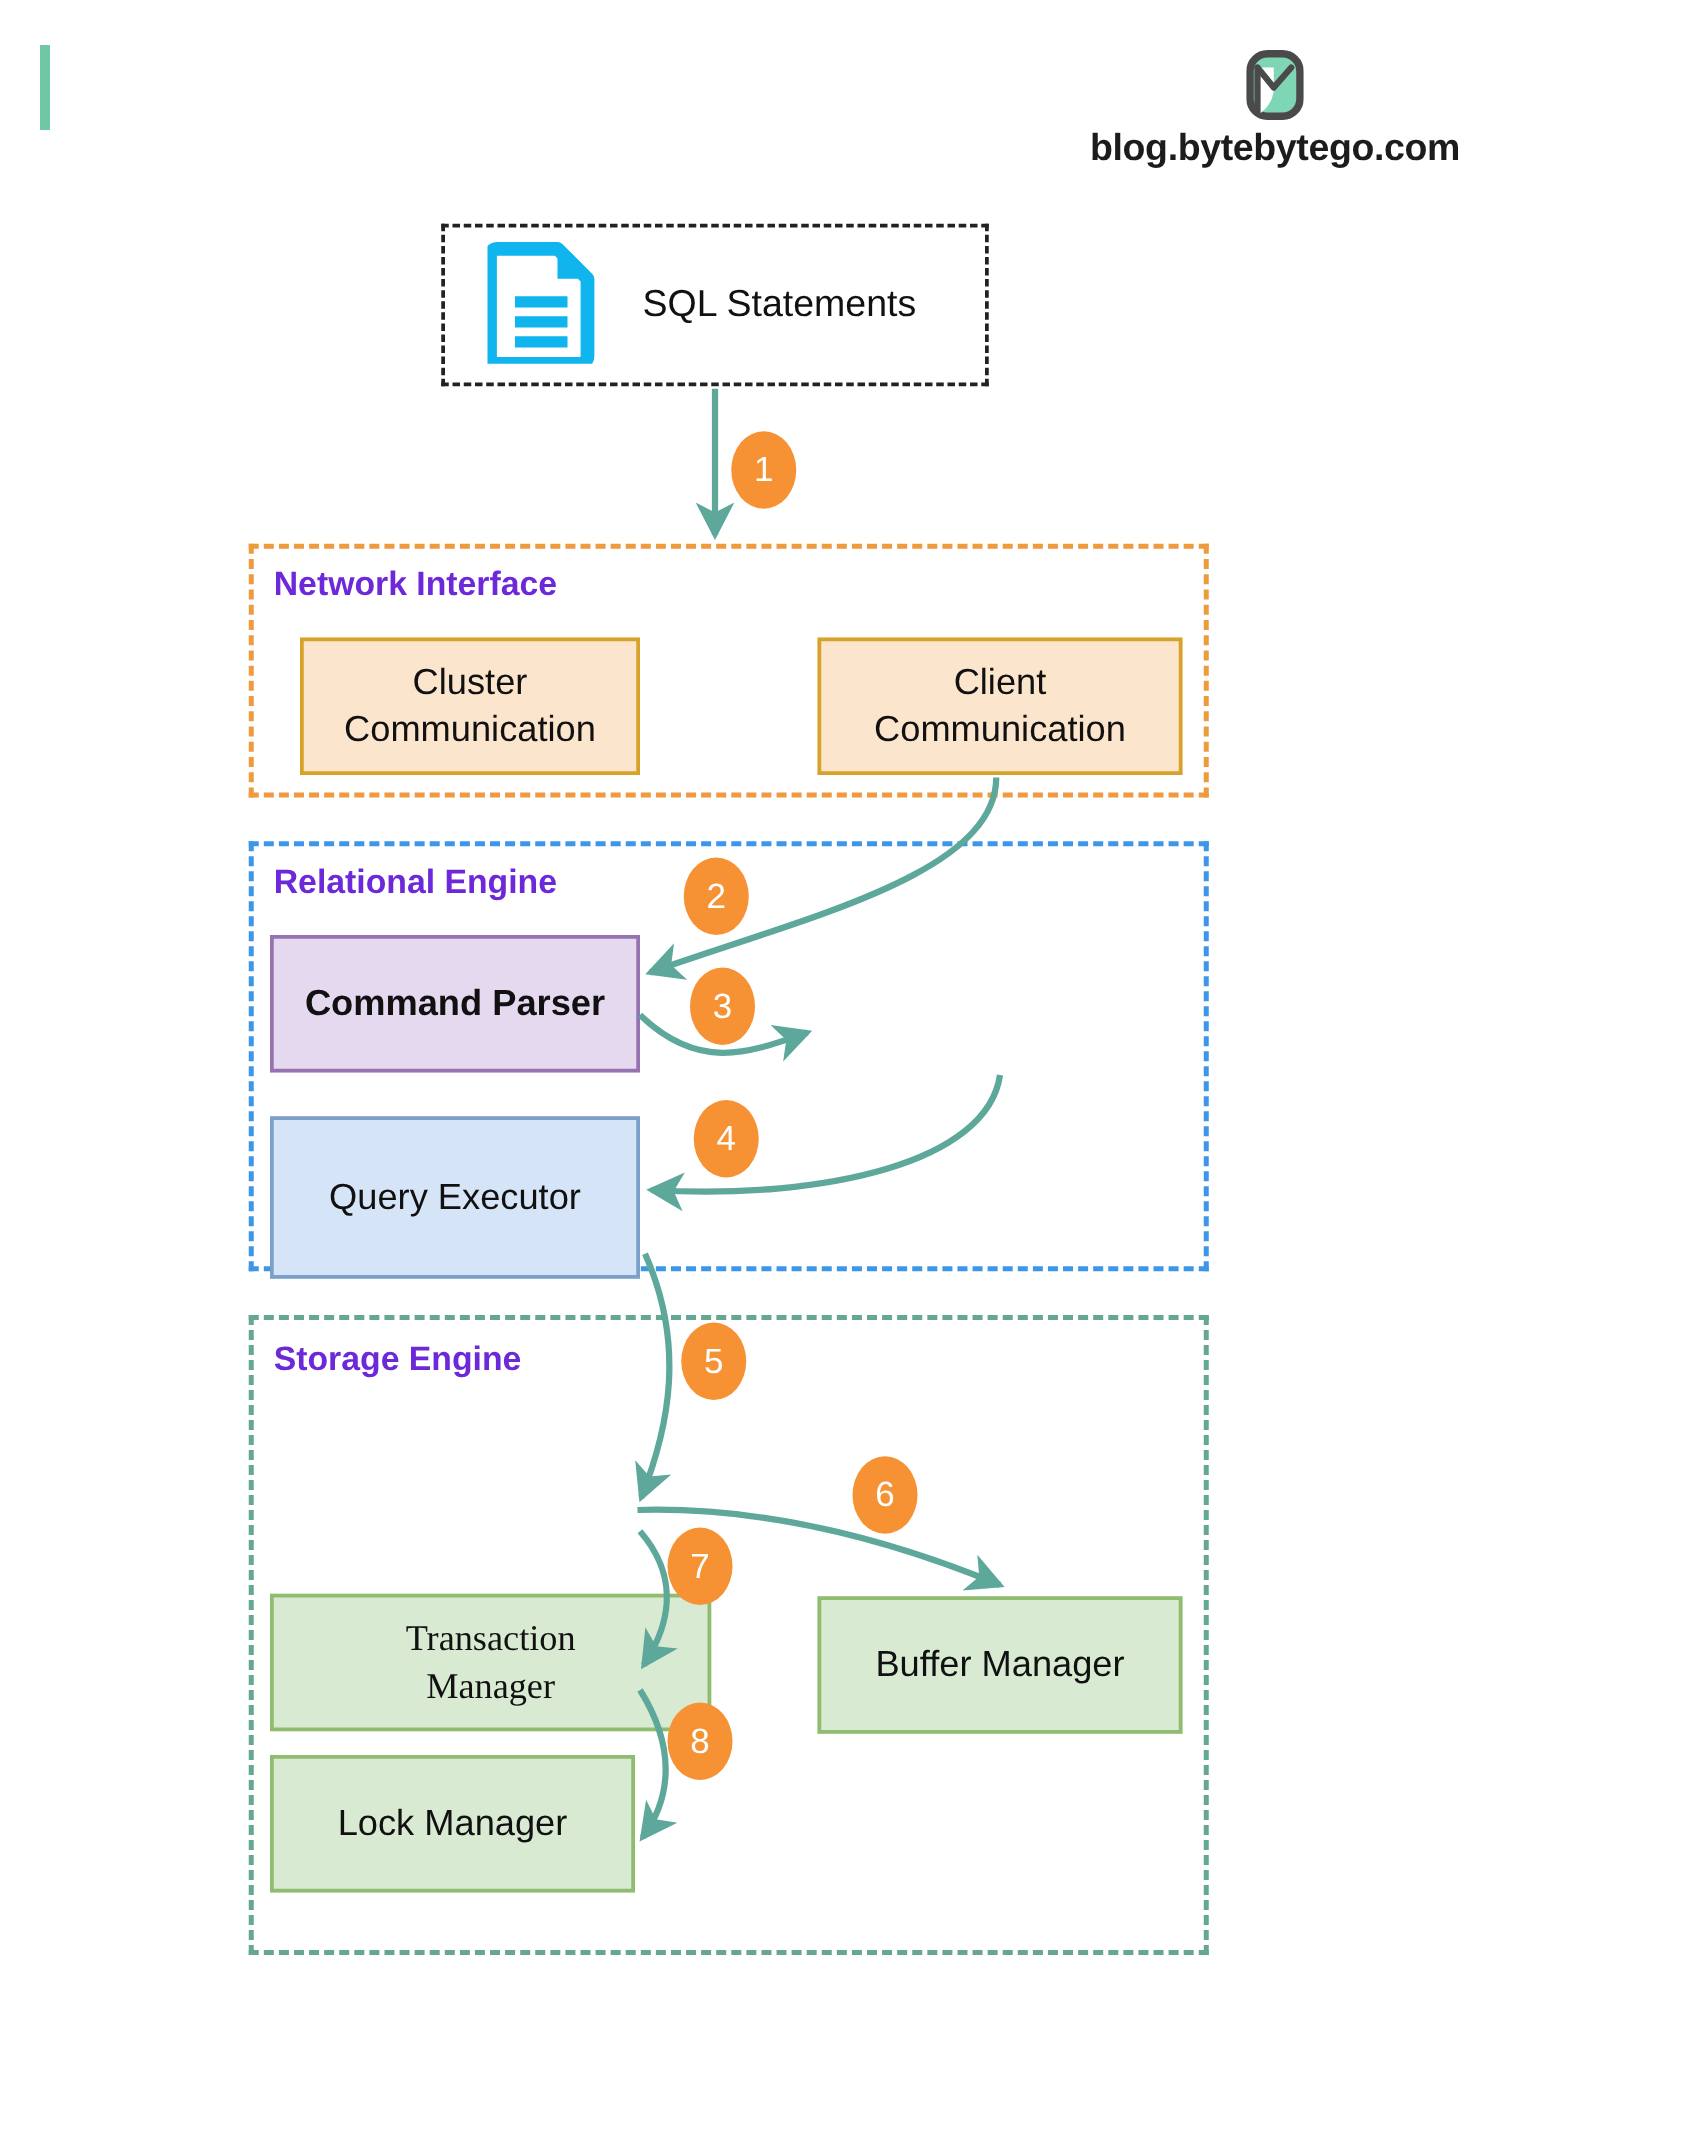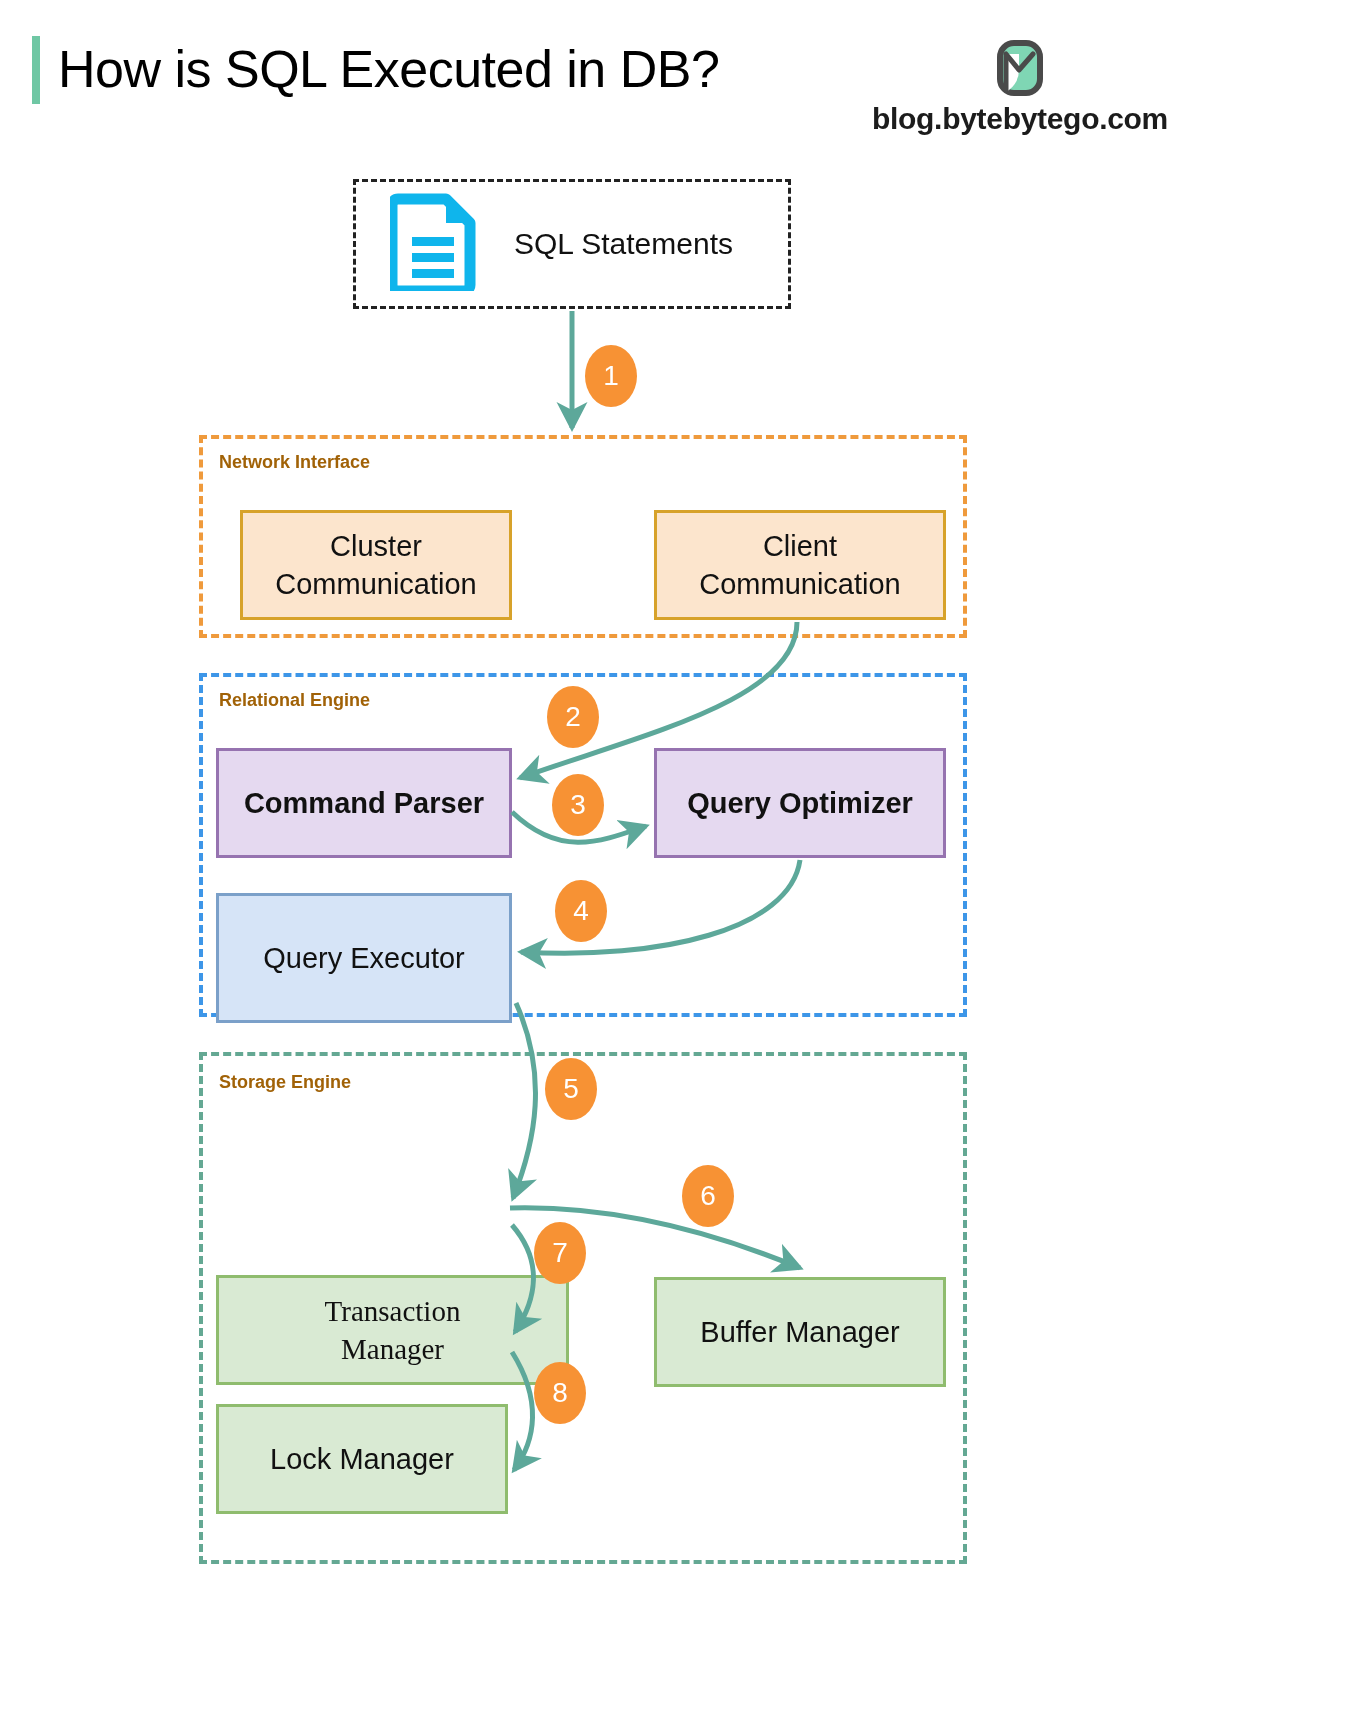--- a/index.html
+++ b/index.html
@@ -70,23 +70,23 @@
   }
 
   
   .group {
     position: absolute;
     box-sizing: border-box;
     background: transparent;
   }
   .group-title {
     position: absolute;
-    font-size: 18px;
+    font-size: 27px;
     font-weight: bold;
-    color: #a16207;
+    color: #6d28d9;
     white-space: nowrap;
   }
   #group-network  { left:199px; top:435px;  width:768px; height:203px;
                     border: 4px dashed #ef9a3c; }
   #group-relational { left:199px; top:673px; width:768px; height:344px;
                     border: 4px dashed #3d96e8; }
   #group-storage  { left:199px; top:1052px; width:768px; height:512px;
                     border: 4px dashed #64a893; }
 
   
@@ -138,21 +138,20 @@
     align-items: center;
     justify-content: center;
     font-weight: 400;
   }
 </style>
 </head>
 <body>
 
 <div id="header">
   <div id="title-accent-bar"></div>
-  <div id="page-title">How is SQL Executed in DB?</div>
 
   <div id="brand">
     <span>
       <svg id="brand-logo" width="46" height="56" viewBox="0 0 46 56" xmlns="http://www.w3.org/2000/svg">
         <rect x="3" y="3" width="40" height="50" rx="14" ry="14" fill="#7fd6b4" stroke="#4a4a4a" stroke-width="6"></rect>
         <path d="M9 14 L9 50 Q9 52 12 50 Q22 42 22 30 L22 14 Z" fill="#ffffff"></path>
         <path d="M9 14 L22 30 L36 14" fill="none" stroke="#4a4a4a" stroke-width="5" stroke-linecap="round" stroke-linejoin="round"></path>
         <path d="M9 16 Q9 46 9 50" fill="none" stroke="#4a4a4a" stroke-width="5" stroke-linecap="round"></path>
       </svg>
     </span>
@@ -190,21 +189,20 @@
       <span>Client</span><br>
       <span>Communication</span>
     </span>
   </div>
 
   <div id="group-relational" class="group"></div>
   <div class="group-title" style="left:219px; top:690px;">Relational Engine</div>
 
   <div class="node node-purple" style="left:216px; top:748px; width:296px; height:110px;">Command Parser</div>
 
-  <div class="node node-purple" style="left:654px; top:748px; width:292px; height:110px;">Query Optimizer</div>
 
   <div class="node node-blue" style="left:216px; top:893px; width:296px; height:130px;">Query Executor</div>
 
   <div id="group-storage" class="group"></div>
   <div class="group-title" style="left:219px; top:1072px;">Storage Engine</div>
 
 
   <div class="node node-green" style="left:216px; top:1275px; width:353px; height:110px;font-family:Liberation Serif, serif;">
     <span>
       <span>Transaction</span><br>

